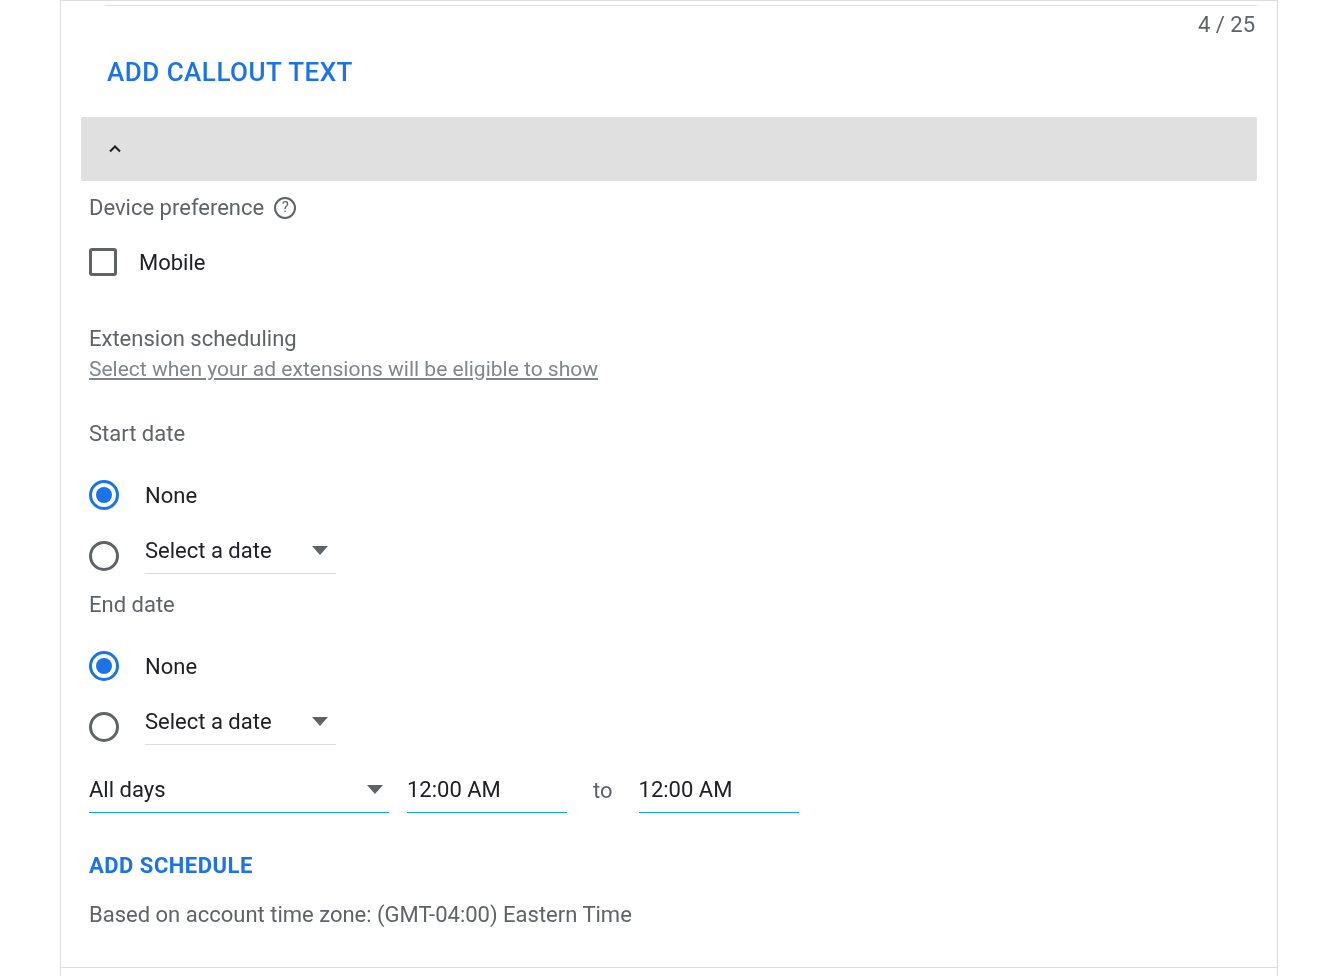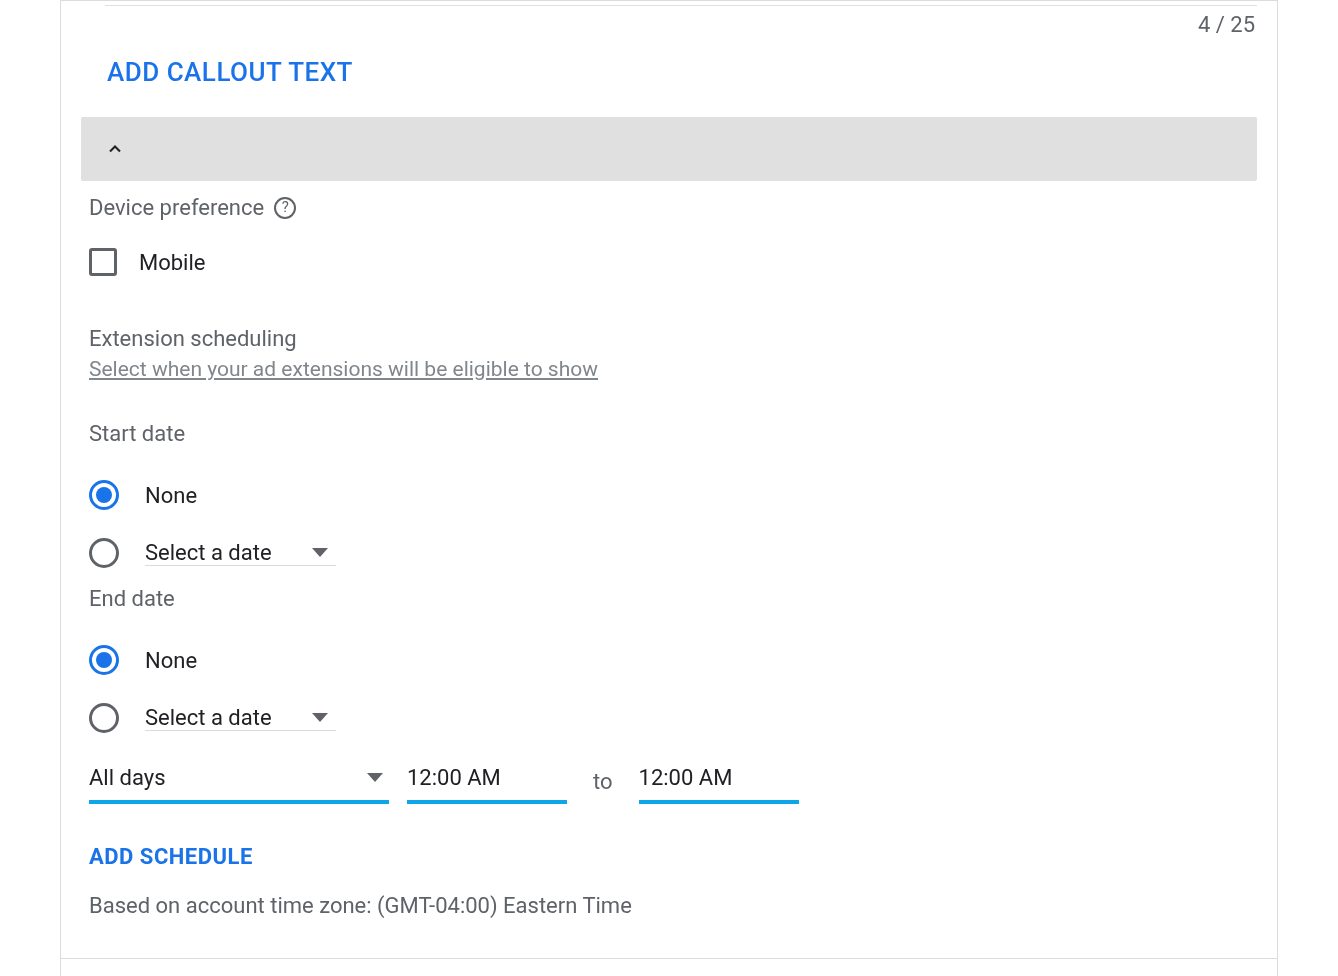--- a/index.html
+++ b/index.html
@@ -138,20 +138,21 @@
   }
   .radio-label {
     font-size: 22px;
     color: #202124;
   }
   .select-date-field {
     display: flex;
     align-items: center;
     gap: 40px;
     border-bottom: 1px solid #dadce0;
+    padding-bottom: 10px;
     padding-right: 8px;
     cursor: pointer;
   }
   .dropdown-caret {
     width: 0; height: 0;
     border-left: 8px solid transparent;
     border-right: 8px solid transparent;
     border-top: 9px solid #5f6368;
   }
   .dh-label {
@@ -159,21 +160,21 @@
     font-size: 22px;
     padding-top: 40px;
   }
   .dh-row {
     display: flex;
     align-items: flex-end;
     gap: 18px;
     padding-top: 18px;
   }
   .dh-field {
-    border-bottom: 4px solid #0ea5e9;
+    border-bottom: 1px solid #0ea5e9;
     padding: 0 6px 10px 0;
     font-size: 22px;
     color: #202124;
     display: flex;
     align-items: center;
     justify-content: space-between;
     cursor: pointer;
   }
   .dh-field.days { width: 300px; }
   .dh-field.time { width: 160px; }

